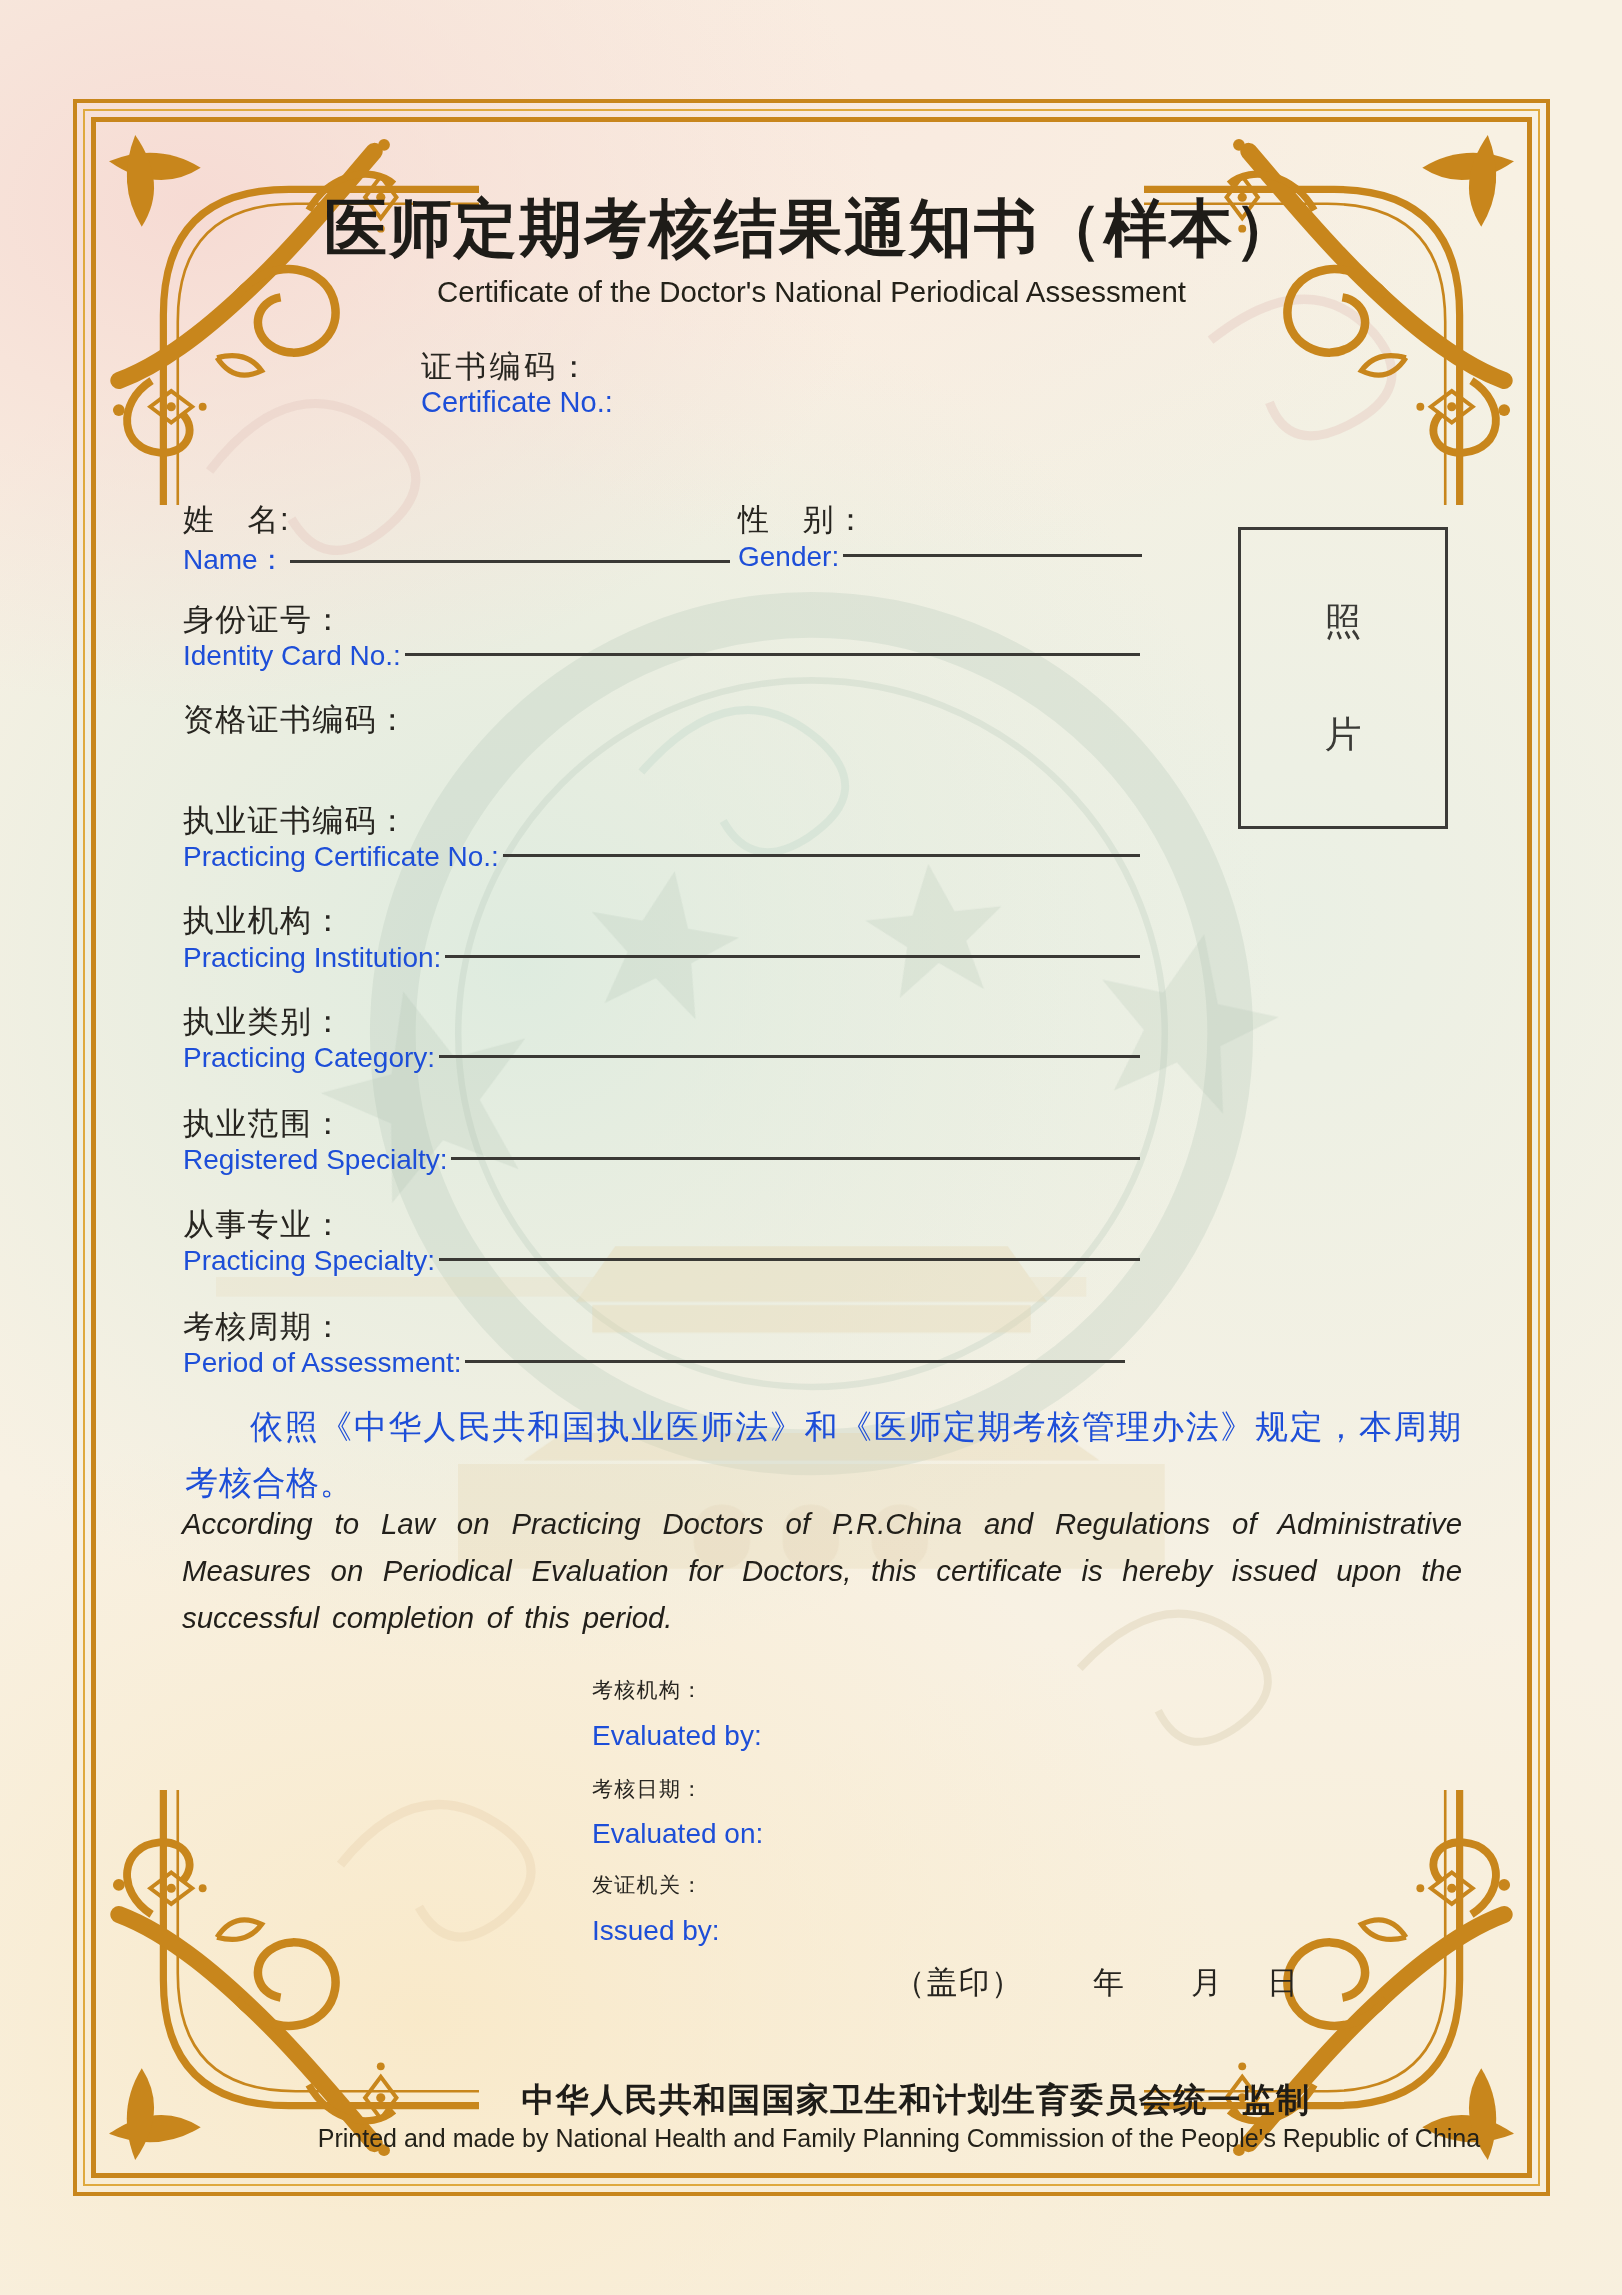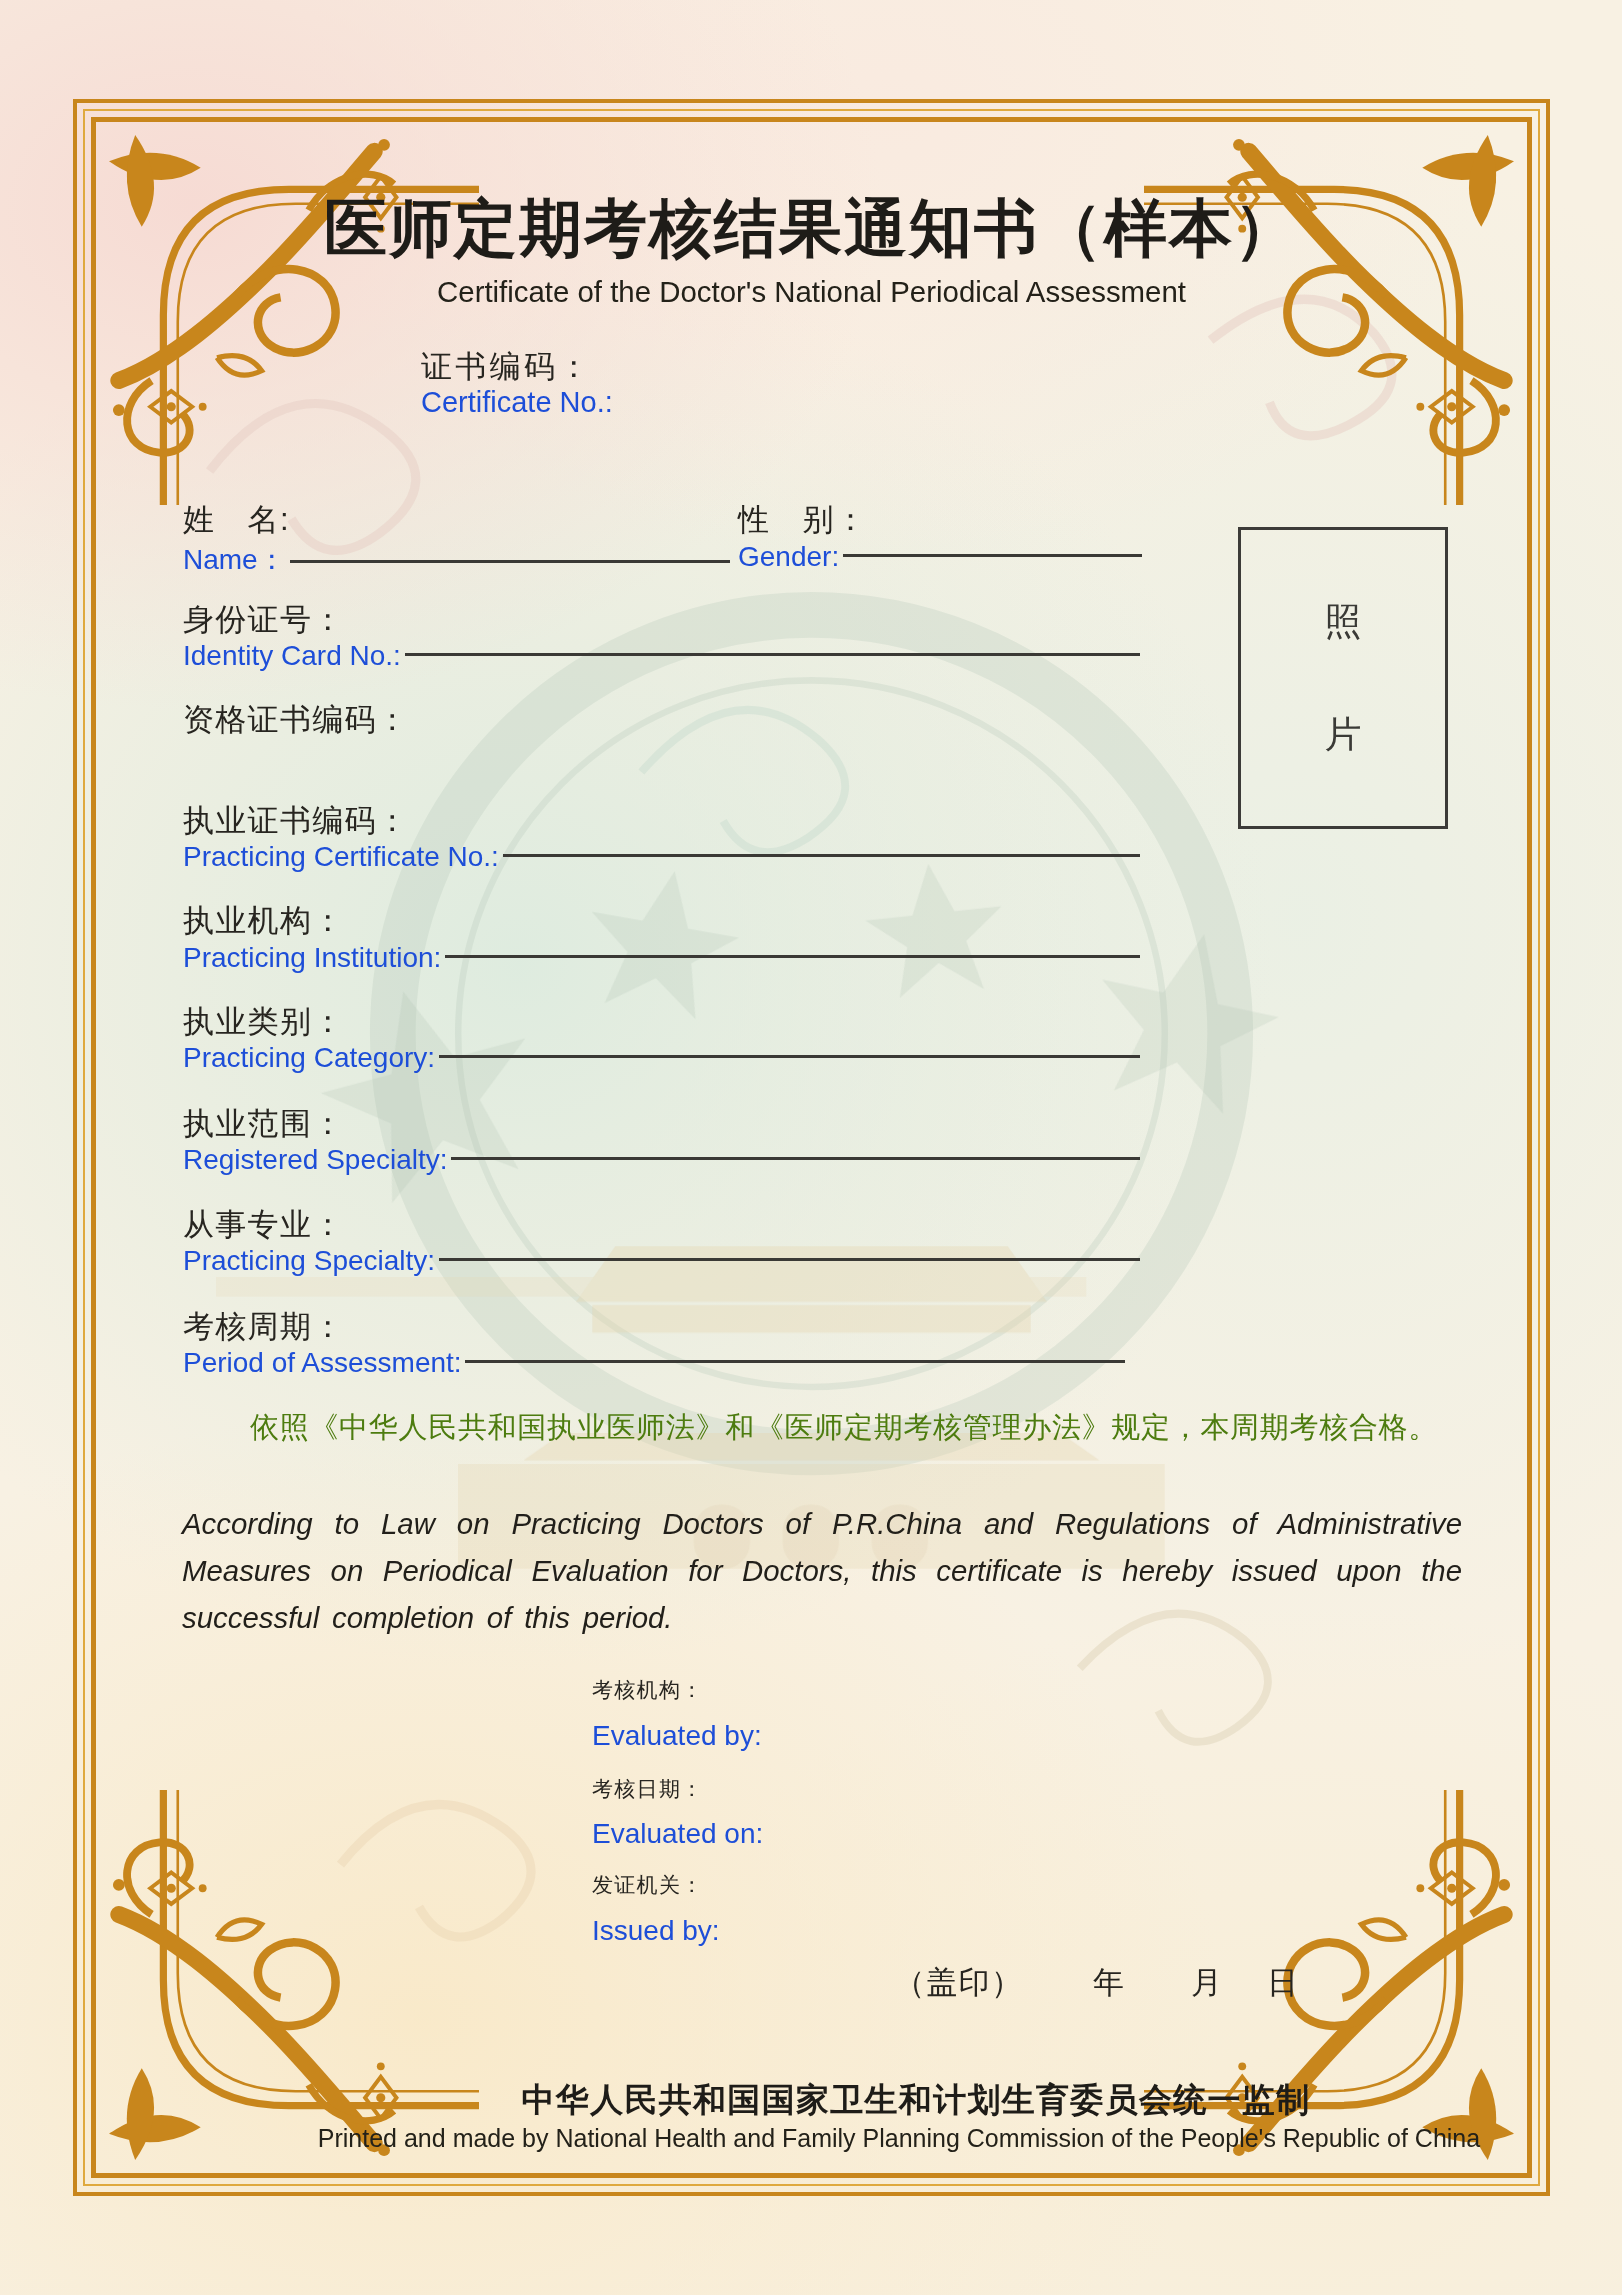--- a/index.html
+++ b/index.html
@@ -42,22 +42,22 @@
   .frow{display:flex; align-items:flex-end;}
   .frow .lab{white-space:nowrap; font-size:28px;}
   .frow .blank{flex:1; border-bottom:3.3px solid #3A3935; margin:0 0 15.7px 3.9px;}
   .photo-box{
     left:1238px; top:527px; width:204px; height:296px; border:3.3px solid #3C3B38;
     display:flex; flex-direction:column; align-items:center; justify-content:center; gap:63px;
     font-family:"Liberation Serif", serif; font-size:37px; color:#3a3a36;
   }
   .stmt-zh{
     left:185px; top:1399px; width:1277px;
-    font-family:"Liberation Serif", serif; font-size:29px; line-height:56px;
-    text-align:justify; text-indent:65px; color:#4d7c0f; letter-spacing:0.7px;
+    font-family:"Liberation Serif", serif; font-size:33px; line-height:56px;
+    text-align:justify; text-indent:65px; color:#1d4ed8; letter-spacing:0.7px;
   }
   .stmt-en{
     left:182px; top:1500px; width:1280px;
     font-style:italic; font-size:29.4px; line-height:47px; text-align:justify;
     word-spacing:4.6px; color:#211f1a;
   }
   .sign-zh{left:592px; font-size:21px;}
   .sign-en{left:592px; font-size:28px;}
   .seal{font-size:31px; top:1962px;}
   .footer-zh{

